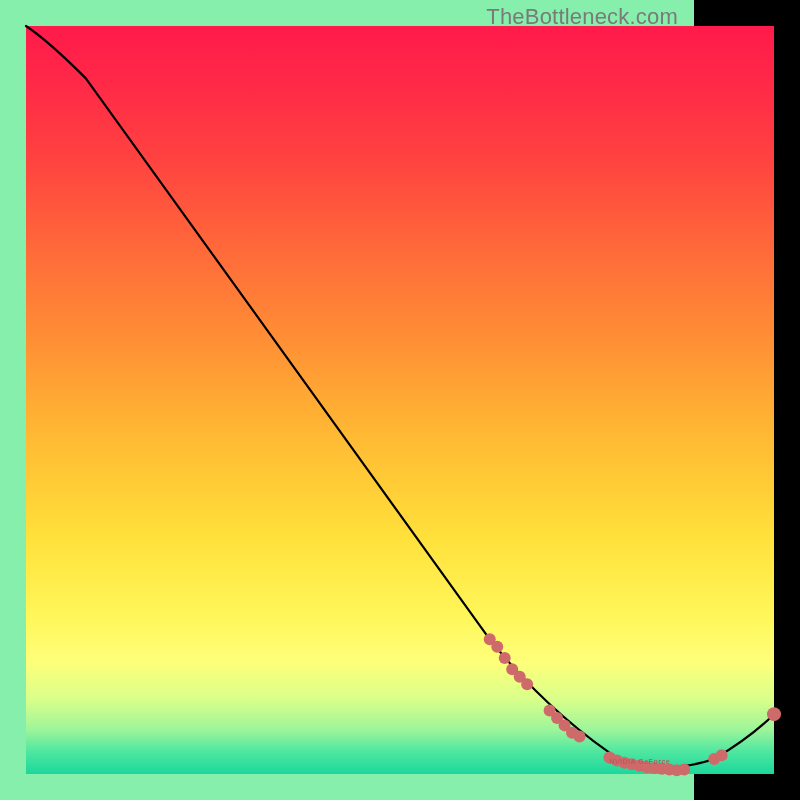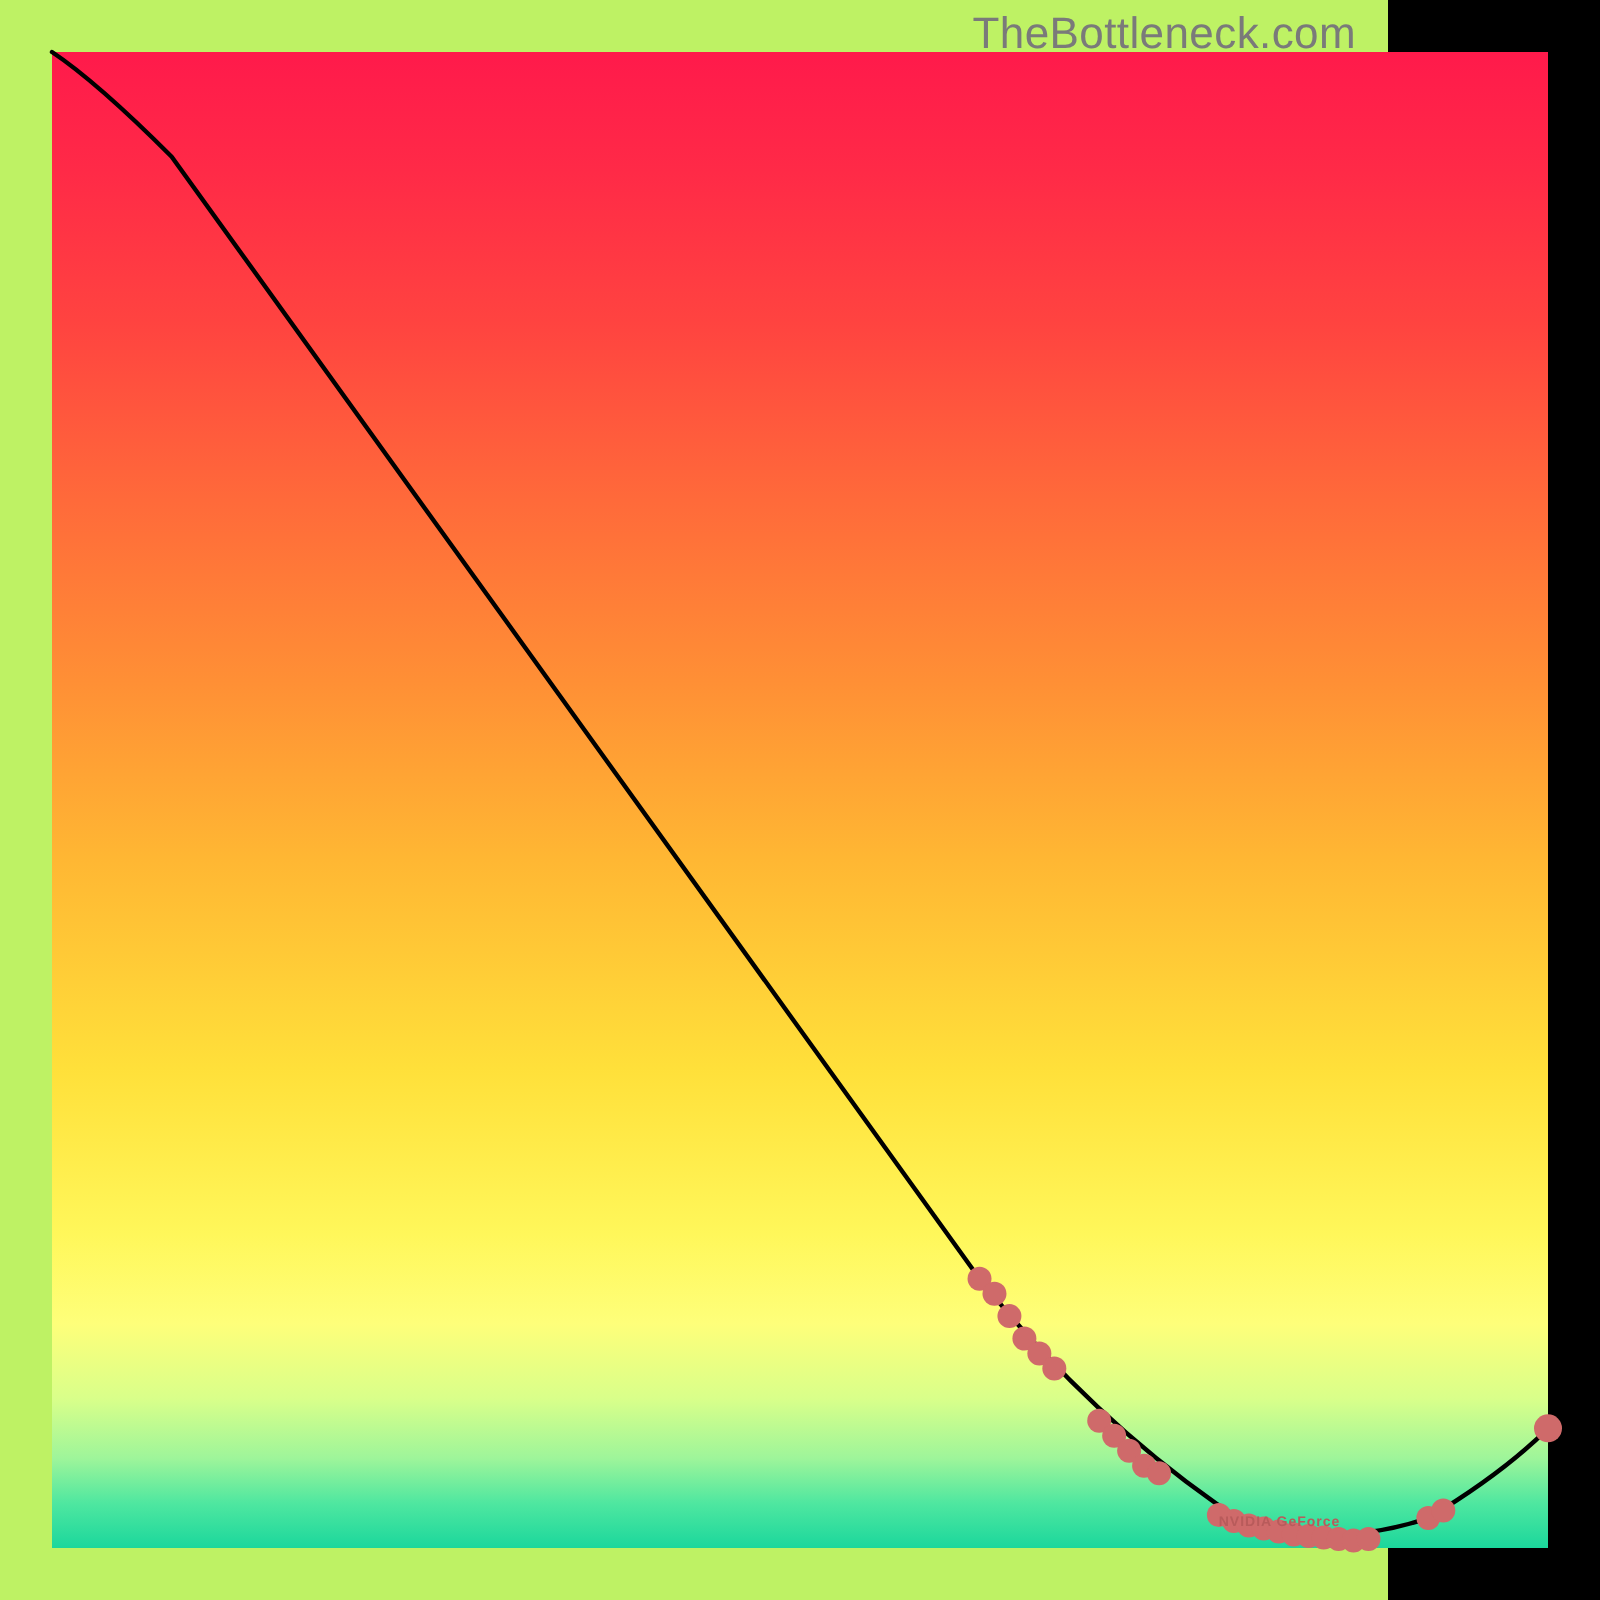--- a/index.html
+++ b/index.html
@@ -8,21 +8,21 @@
     width: 800px;
     height: 800px;
     background: #000;
     overflow: hidden;
     font-family: Arial, Helvetica, sans-serif;
   }
   .frame {
     position: relative;
     width: 694px;
     height: 800px;
-    background: #bef264;
+    background: #86efac;
   }
   .watermark {
     position: absolute;
     top: 4px;
     right: 16px;
     color: #7a7a7a;
     font-size: 22px;
     font-weight: 400;
     letter-spacing: 0.2px;
     user-select: none;

